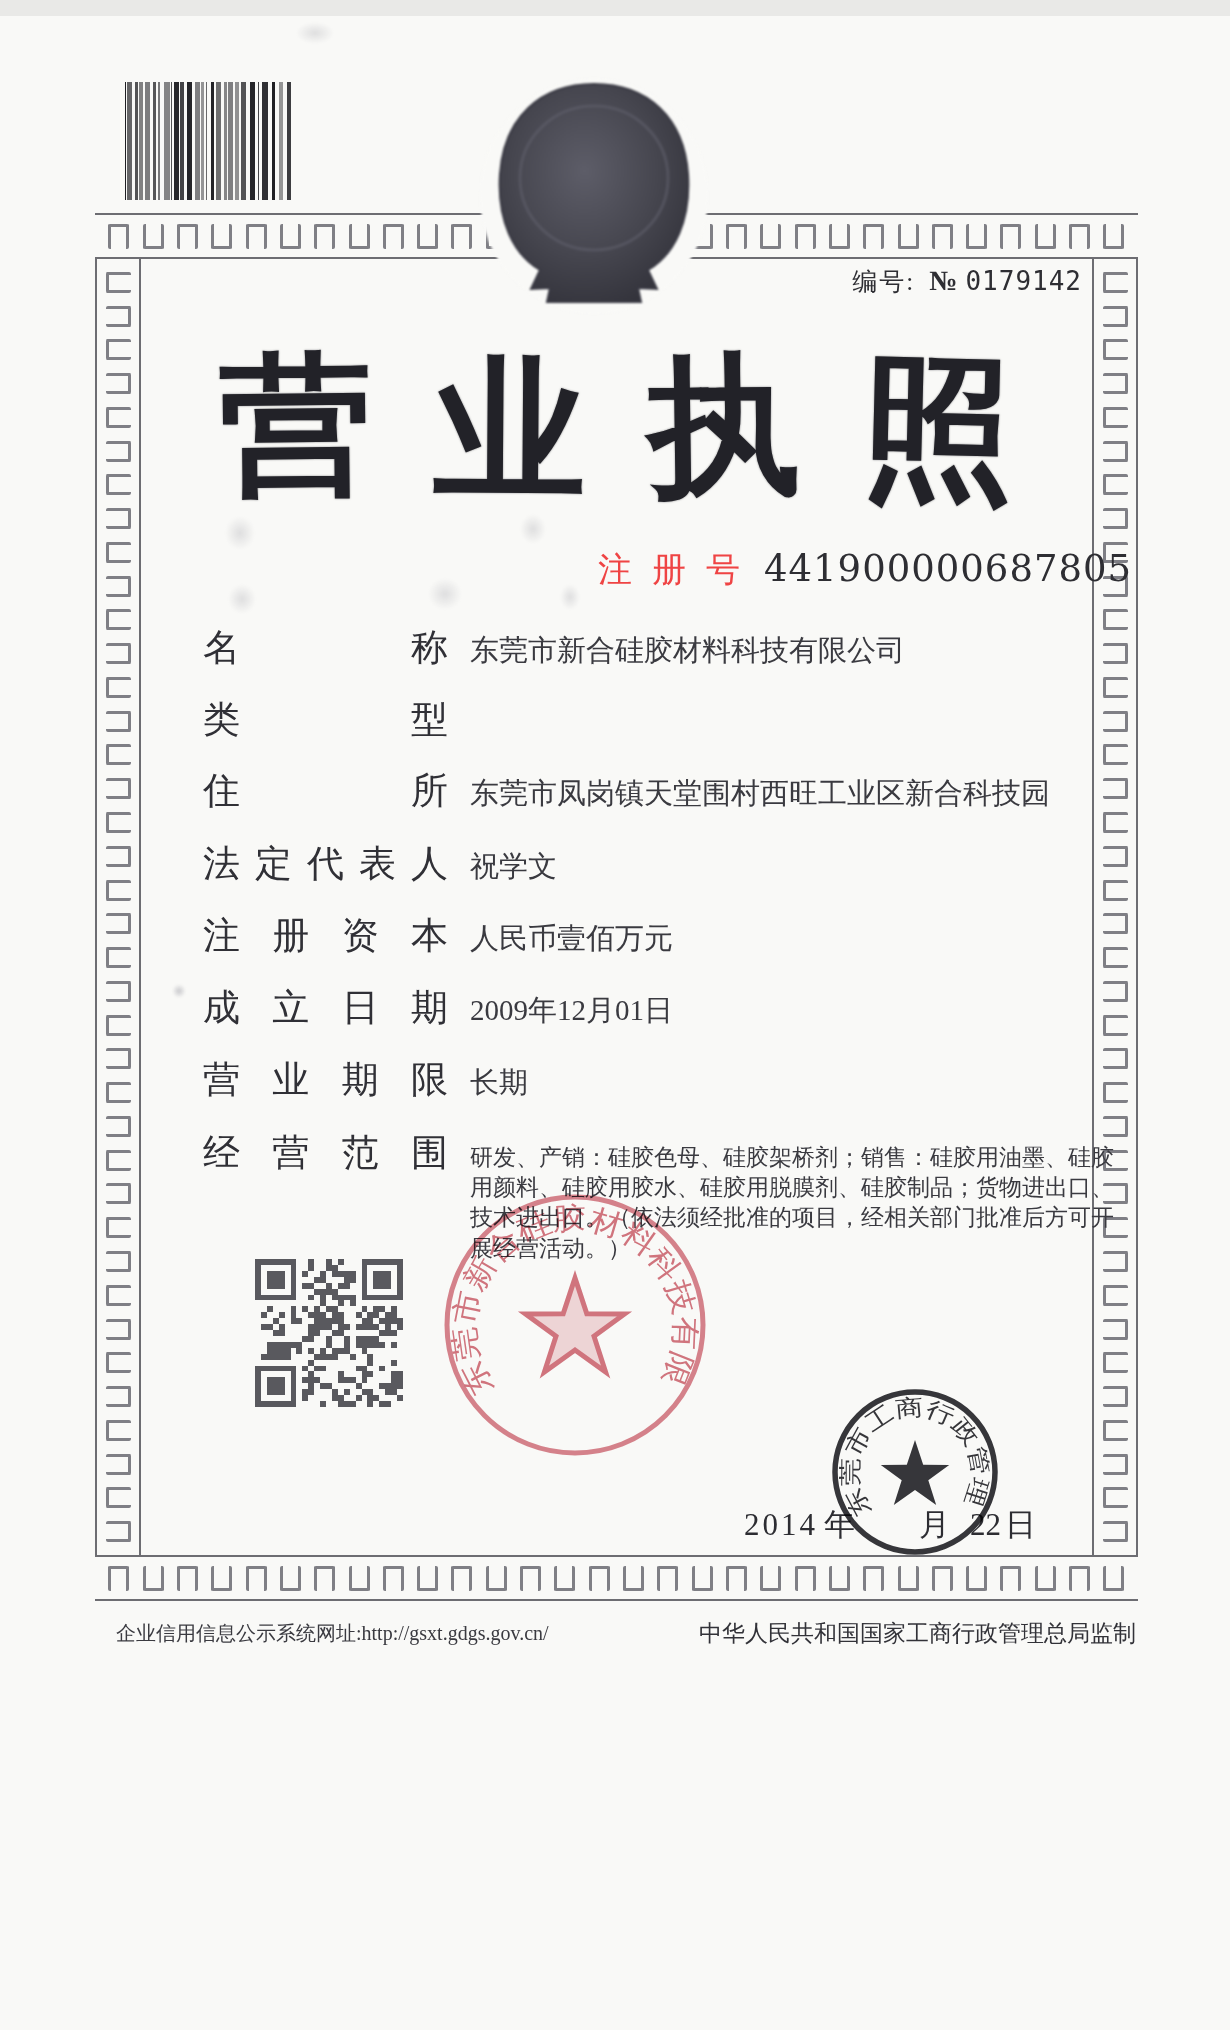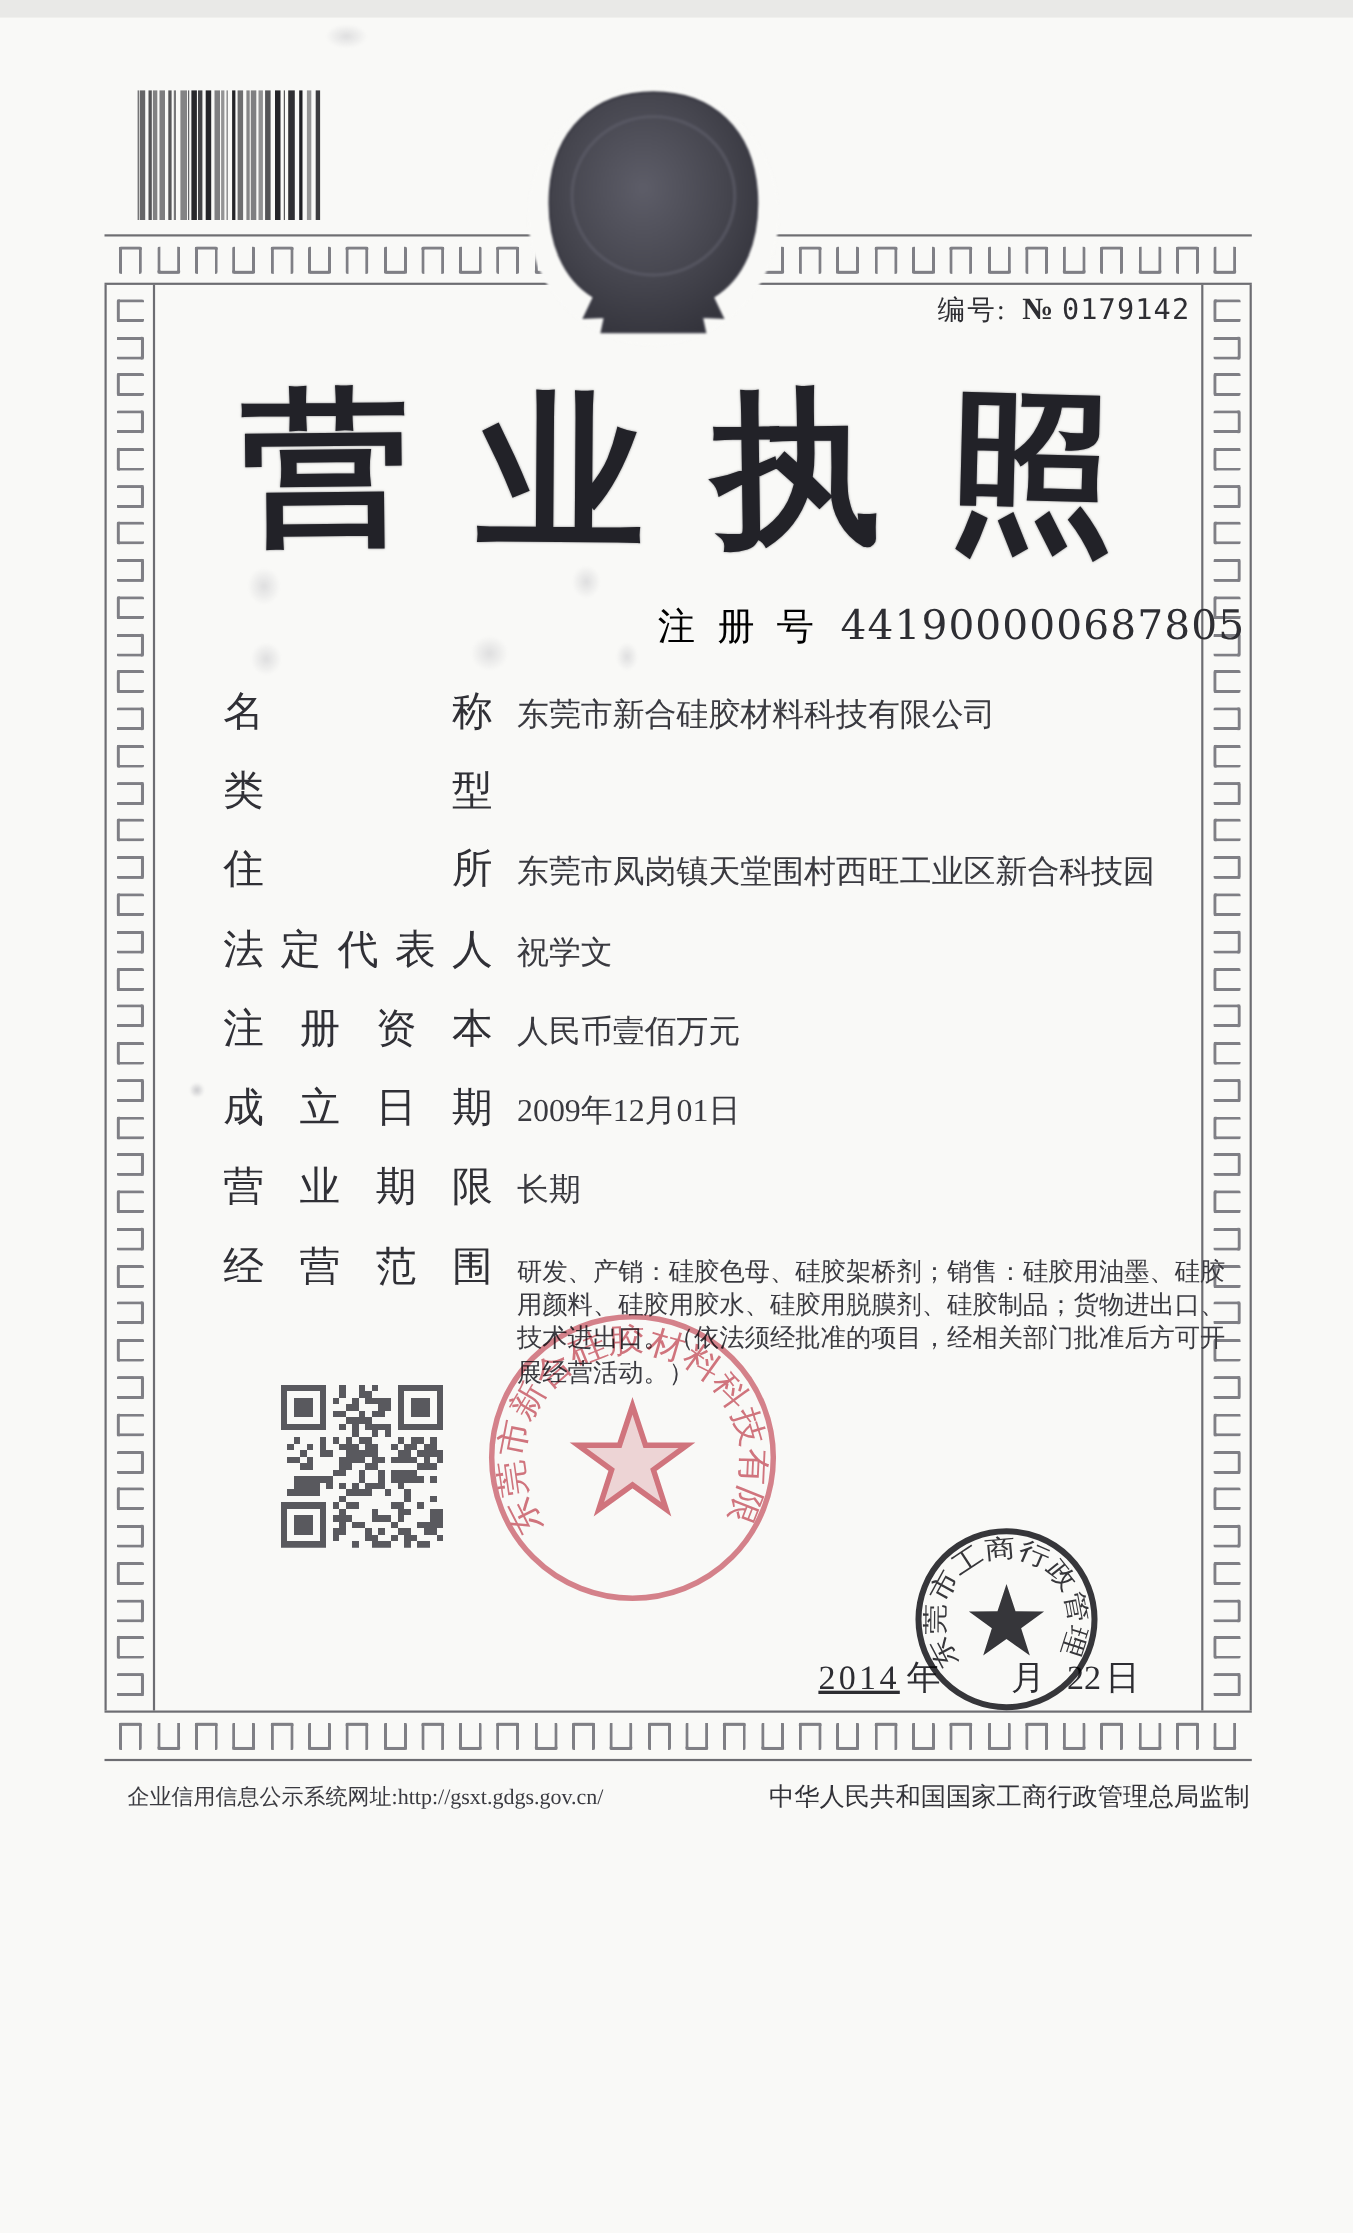--- a/index.html
+++ b/index.html
@@ -35,37 +35,37 @@
   .title{position:absolute; left:95px; top:328px; width:1043px; text-align:center; z-index:2;}
   .title span{display:inline-block; font-size:152px; line-height:1.1; font-weight:900;
     color:#222228; margin:0 31px; text-shadow:0 0 2px rgba(20,20,25,.55);
     font-family:"Liberation Serif","DejaVu Serif",serif;}
   .title span:nth-child(1){transform:rotate(-.6deg);}
   .title span:nth-child(2){transform:rotate(.4deg) translateY(4px);}
   .title span:nth-child(3){transform:rotate(-.8deg);}
   .title span:nth-child(4){transform:rotate(1.4deg) translateY(3px);}
   
   .regline{position:absolute; left:598px; top:531px; white-space:nowrap; z-index:2;}
-  .regline .reg-label{font-size:34px; letter-spacing:20px; color:#000000;font-family:Liberation Mono, monospace;}
+  .regline .reg-label{font-size:34px; letter-spacing:20px; color:#ef4444;font-family:Liberation Mono, monospace;}
   .regline .reg-number{font-size:37px; letter-spacing:1px; color:#2e2e33; font-family:"DejaVu Serif","Liberation Serif",serif;}
   
   .fields{position:absolute; left:203px; top:612px; width:922px; z-index:2;}
   .field-row{display:flex; align-items:baseline; margin-bottom:31px;}
   .field-label{width:245px; flex:none; display:flex; justify-content:space-between;
     font-size:37px; line-height:40px; color:#303036; font-weight:500;}
   .field-value{margin-left:22px; font-size:29px; line-height:1.32; color:#3a3a40;}
   .field-row.scope .field-value{font-size:23px; width:648px;}
   
   .qr{position:absolute; left:255px; top:1243px; width:148px; height:148px; opacity:.86; z-index:2;}
   .seal{position:absolute; z-index:5;}
   #company-seal{left:438px; top:1172px; width:274px; height:274px; opacity:.88; mix-blend-mode:multiply;}
   #authority-seal{left:825px; top:1366px; width:180px; height:180px; opacity:.92; mix-blend-mode:multiply;}
   .registry{position:absolute; left:612px; top:1437px; font-size:36px; letter-spacing:26px; color:#2d2d32; z-index:2; white-space:nowrap;}
   .issue-date{position:absolute; left:744px; top:1488px; font-size:31px; color:#2d2d32; z-index:4; white-space:nowrap;}
-  .issue-date .y{letter-spacing:3px;text-decoration:underline;}
+  .issue-date .y{letter-spacing:3px;}
   .issue-date .unit{margin:0 6px;}
   .issue-date .gap{display:inline-block; width:52px;}
   .issue-date .d{margin:0 4px 0 14px;}
   
   .footer-left{position:absolute; left:116px; top:1604px; font-size:20px; color:#3a3a40; z-index:2;}
   .footer-right{position:absolute; right:94px; top:1602px; font-size:23px; color:#323238; z-index:2;}
   
   .artifact{position:absolute; background:radial-gradient(closest-side,#9a9aa2,rgba(150,150,160,0)); opacity:.28; filter:blur(1px); border-radius:50%; z-index:1;}
 </style>
 </head>

